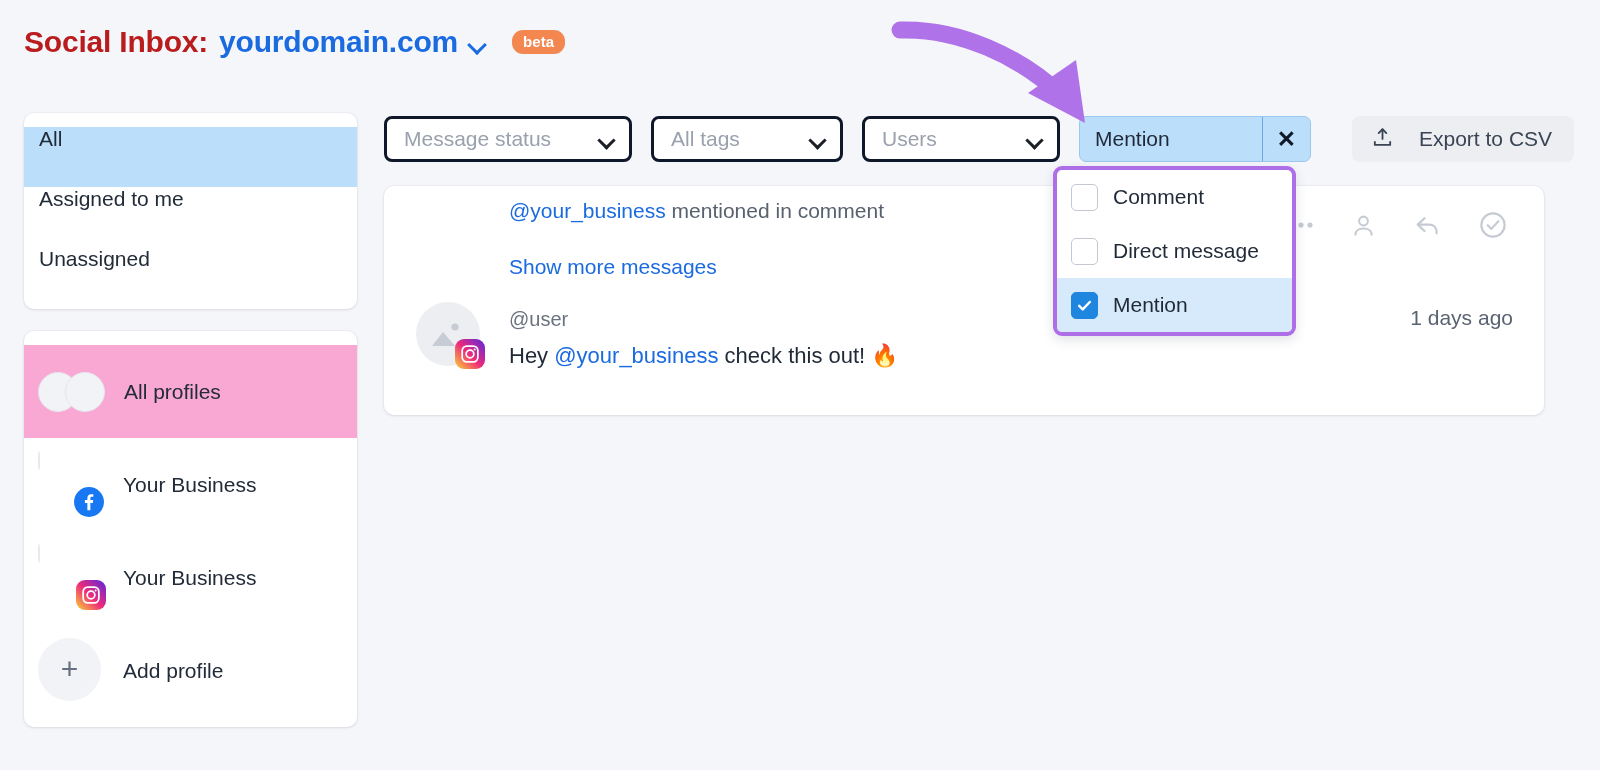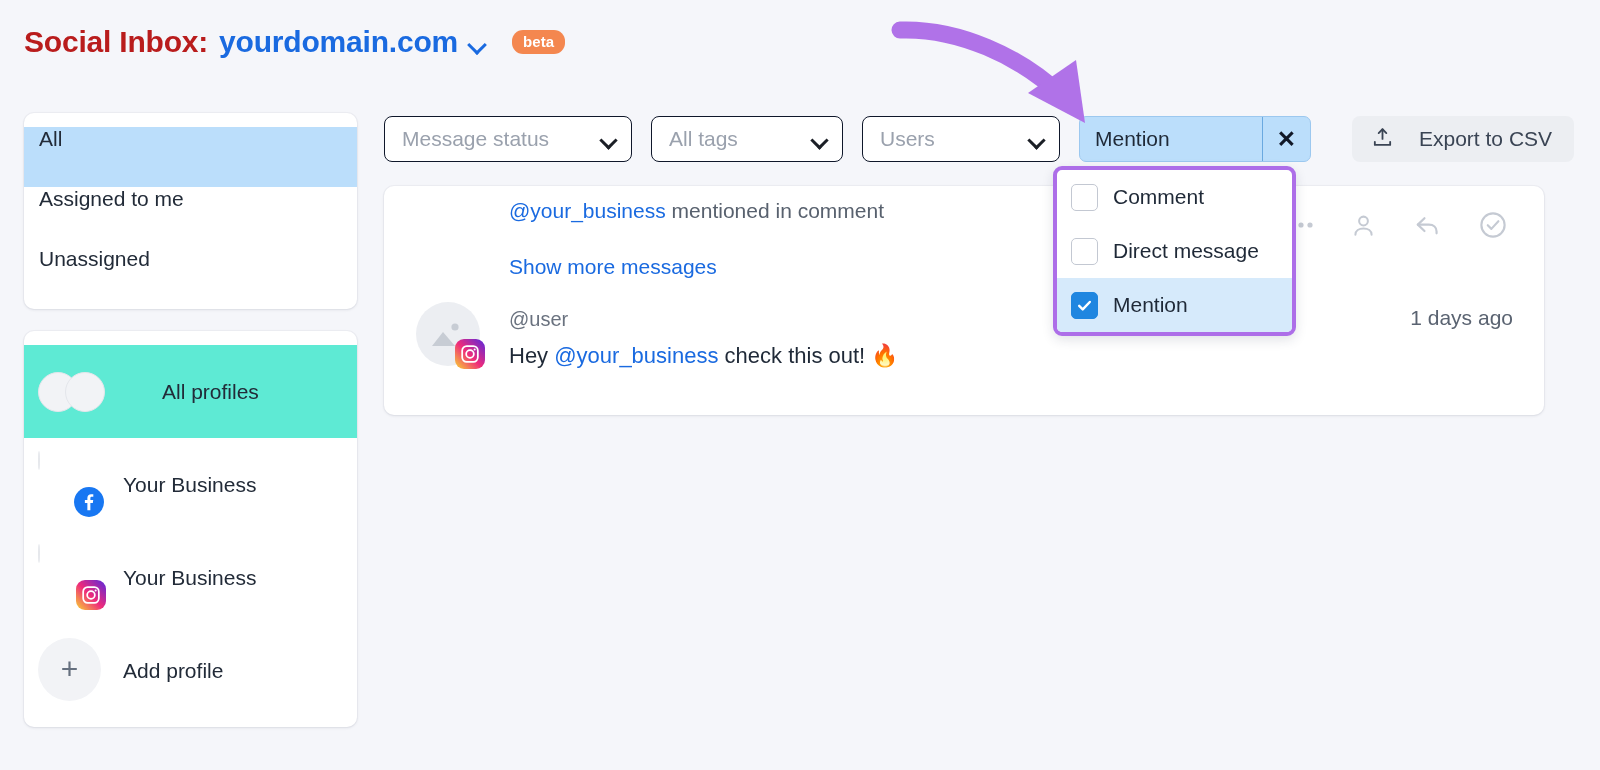--- a/index.html
+++ b/index.html
@@ -57,21 +57,21 @@
   .side-item.active { background: #bbdefb; }
 
   .sidebar-profiles {
     position: absolute; left: 24px; top: 331px;
     width: 333px; height: 396px; overflow: hidden;
   }
   .prof-item {
     height: 93px; display: flex; align-items: center;
     padding-left: 14px; cursor: pointer;
   }
-  .prof-item.active { background: #5eead4; gap: 38px; }
+  .prof-item.active { background: #f9a8d4; }
   .prof-label {
     font-size: 21px; color: #222b38; margin-left: 19px;
   }
   .avatar-pair { position: relative; width: 67px; height: 40px; }
   .avatar-pair span {
     position: absolute; top: 0; width: 40px; height: 40px;
     border-radius: 50%; background: #f2f3f6; border: 1px solid #e4e6eb;
   }
   .avatar-pair span.a { left: 0; }
   .avatar-pair span.b { left: 27px; }
@@ -95,21 +95,21 @@
     background: #f2f3f6; display: flex; align-items: center;
     justify-content: center; font-size: 30px; color: #66707f; font-weight: 300;
   }
 
   
   .toolbar {
     position: absolute; left: 384px; top: 116px;
     display: flex; align-items: center; gap: 19px;
   }
   .filter-select {
-    height: 46px; border: 1px solid #0f172a; border-radius: 8px;
+    height: 46px; border: 3px solid #0f172a; border-radius: 8px;
     background: #ffffff; display: flex; align-items: center;
     padding: 0 14px 0 17px; cursor: pointer; position: relative;
   }
   .filter-select .fs-label {
     font-size: 21px; color: #9aa1ad; flex: 1; white-space: nowrap;
   }
   .chev-dn {
     width: 17px; height: 11px; margin-left: 16px; position: relative; flex: none;
   }
   .chev-dn::before {

